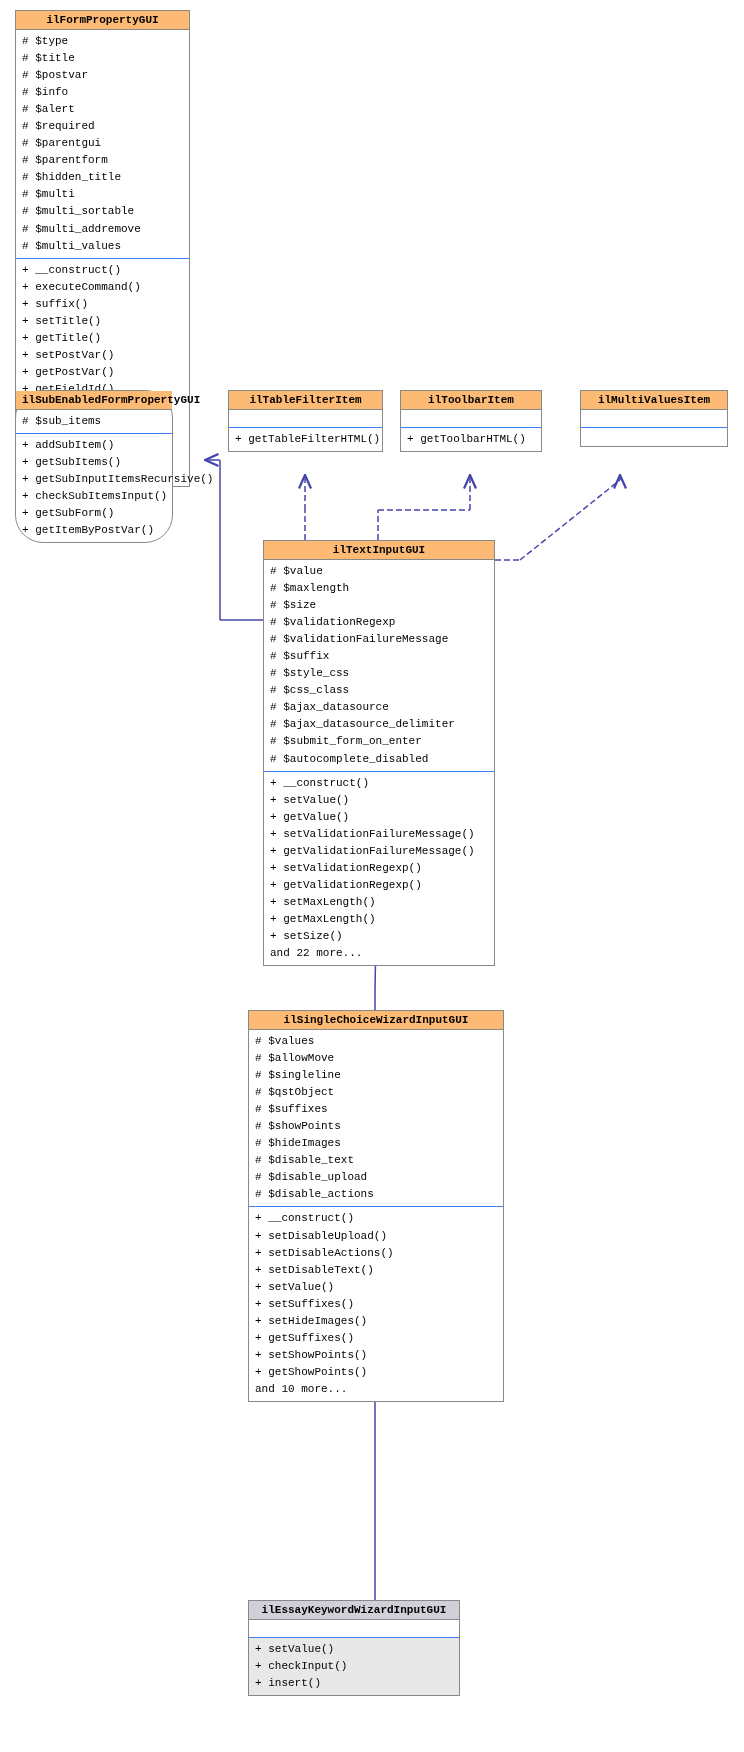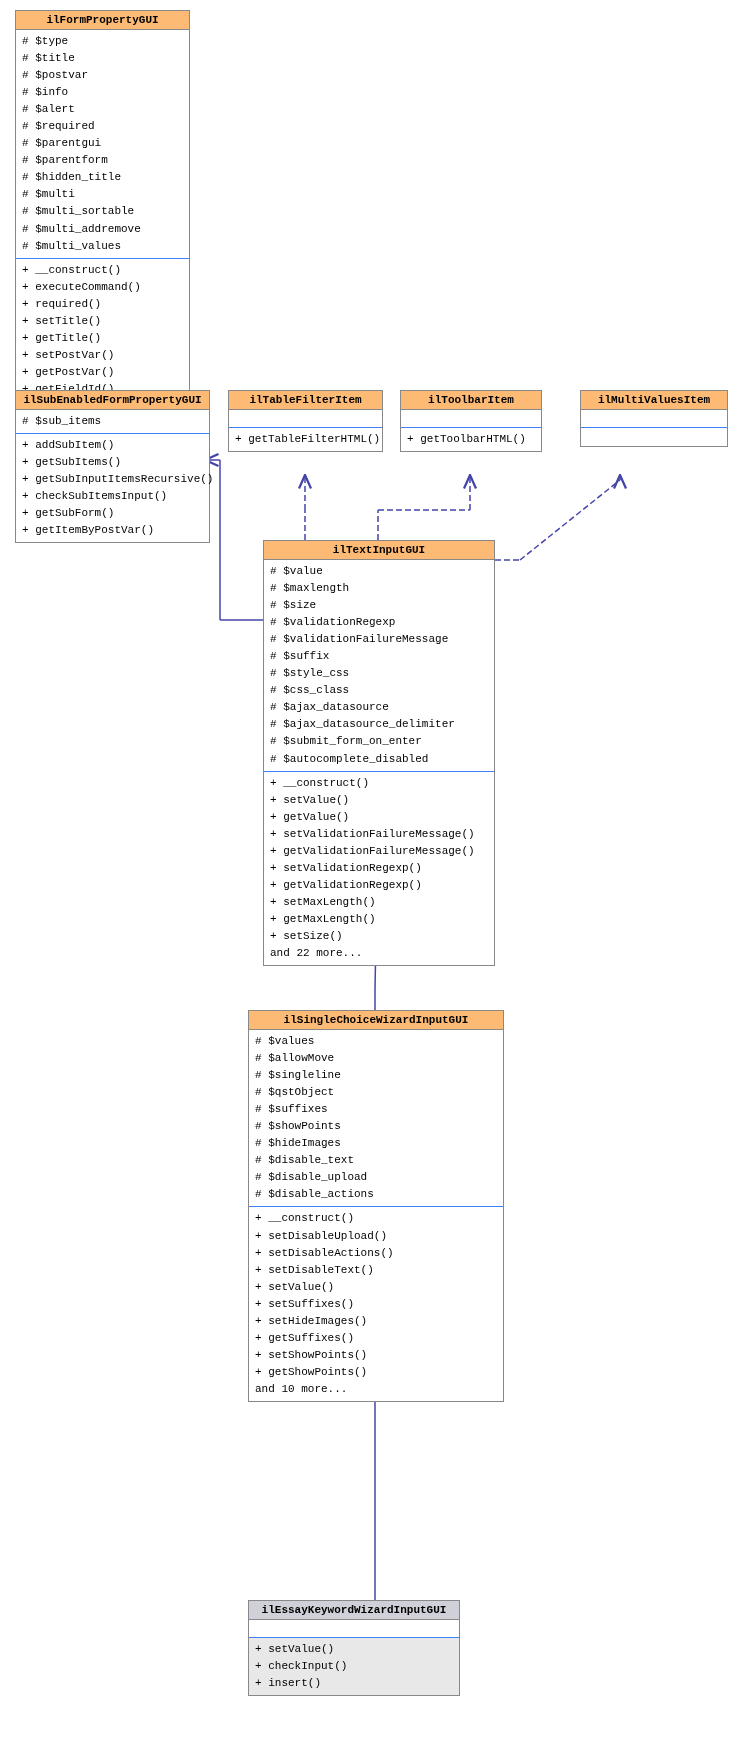--- a/index.html
+++ b/index.html
@@ -111,35 +111,35 @@
       <p>  # $parentform</p>
       <p>  # $hidden_title</p>
       <p>  # $multi</p>
       <p>  # $multi_sortable</p>
       <p>  # $multi_addremove</p>
       <p>  # $multi_values</p>
     </div>
     <div class="uml-box-section">
       <p>  + __construct()</p>
       <p>  + executeCommand()</p>
-      <p>  + required()</p>
+      <p>  + suffix()</p>
       <p>  + setTitle()</p>
       <p>  + getTitle()</p>
       <p>  + setPostVar()</p>
       <p>  + getPostVar()</p>
       <p>  + getFieldId()</p>
       <p>  + setInfo()</p>
       <p>  + getInfo()</p>
       <p>  and 27 more...</p>
       <p>  # setType()</p>
       <p>  # getMultiIconsHTML()</p>
     </div>
   </div>
 
-  <div class="uml-box" style="left:15px; top:390px; width:195px;">
+  <div class="uml-box" style="left:15px; top:390px; width:158px;border-radius:28px;">
     <div class="uml-box-header">
       <span>ilSubEnabledFormPropertyGUI</span>
     </div>
     <div class="uml-box-section">
       <p>  # $sub_items</p>
     </div>
     <div class="uml-box-section">
       <p>  + addSubItem()</p>
       <p>  + getSubItems()</p>
       <p>  + getSubInputItemsRecursive()</p>

